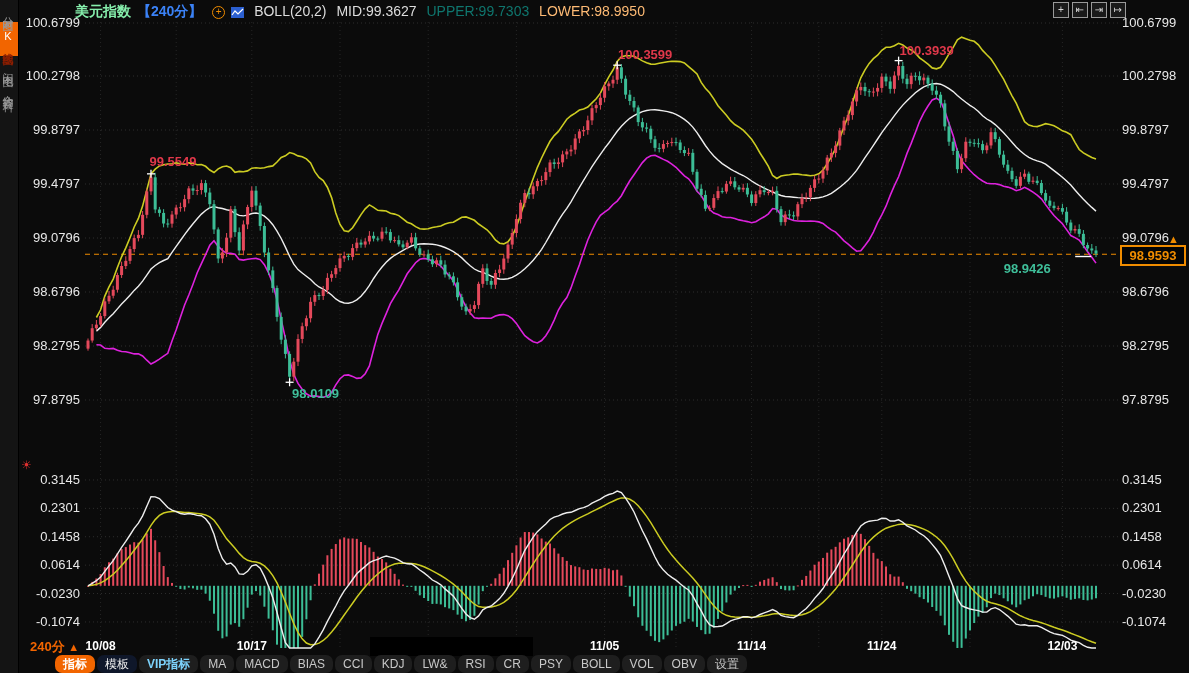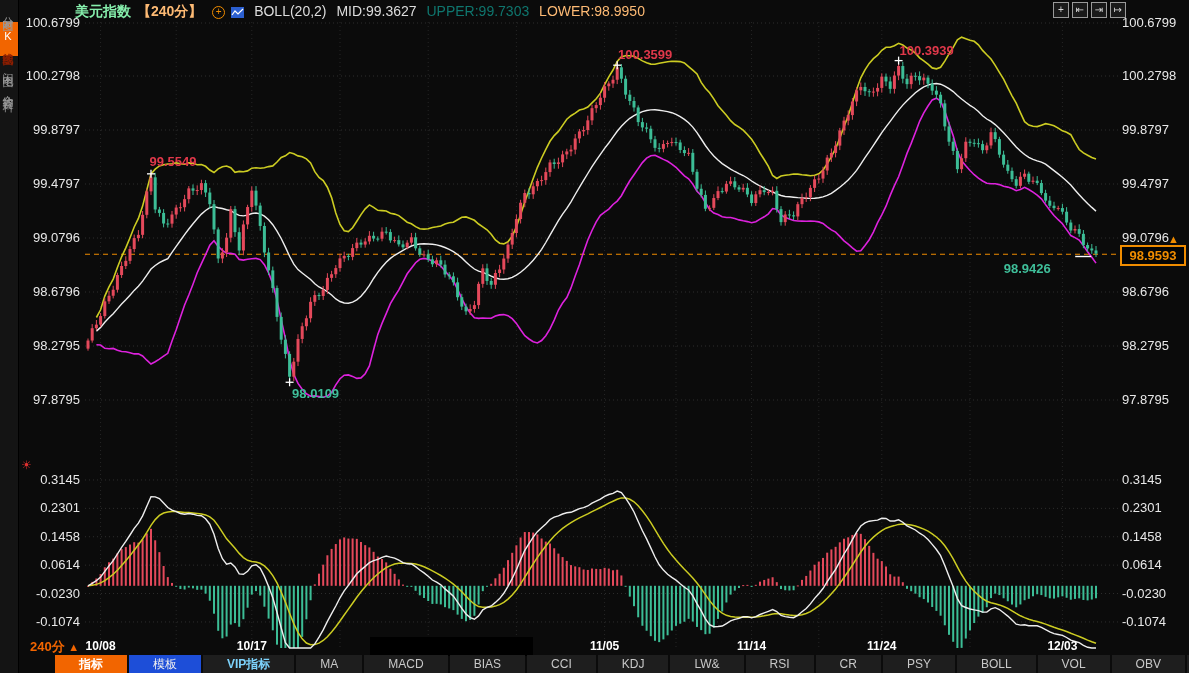--- a/index.html
+++ b/index.html
@@ -8,21 +8,21 @@
   
   #sidebar{position:absolute;left:0;top:0;width:18px;height:673px;background:#141414;z-index:5;border-right:1px solid #000;}
   .side-tab{writing-mode:vertical-lr;text-orientation:upright;width:18px;text-align:center;
             font-size:11px;color:#9a9a9a;padding:8px 0;letter-spacing:2px;cursor:pointer;}
   .side-tab.active{background:#f26500;color:#fff;}
   .side-tab.active .rest{color:#8d1e00;font-weight:bold;}
   
   #header{position:absolute;left:75px;top:3px;height:18px;z-index:4;font-size:14px;color:#ddd;white-space:nowrap;}
   #header span{margin-right:6px;}
   .sym{color:#86efac;font-weight:bold;}
-  .period{color:#fdba74;font-weight:bold;}
+  .period{color:#3b82f6;font-weight:bold;}
   .mini-circle{display:inline-block;width:11px;height:11px;border:1px solid #f08c00;border-radius:50%;
                color:#f08c00;font-size:10px;line-height:10px;text-align:center;vertical-align:middle;margin-right:6px;}
   .mini-chart{display:inline-block;width:13px;height:11px;background:#2b5fd0;vertical-align:middle;margin-right:4px;position:relative;}
   .mini-chart svg{position:absolute;left:0;top:0;}
   .upper{color:#0f766e;}
   .lower{color:#fdba74;}
   
   #win-controls{position:absolute;left:1053px;top:2px;z-index:6;display:flex;gap:3px;}
   .wc-btn{width:14px;height:14px;border:1px solid #9a9a9a;background:#1a1a1a;color:#d8d8d8;
           font-size:10px;line-height:13px;text-align:center;cursor:pointer;}
@@ -34,23 +34,23 @@
   #price-box{position:absolute;left:1120px;top:246px;width:62px;z-index:6;border:2px solid #f08c00;background:#050505;
              color:#f08c00;font-size:13px;font-weight:bold;text-align:center;padding:1px 0;}
   #price-arrow{position:absolute;left:1168px;top:234px;color:#f08c00;font-size:11px;z-index:6;}
   
   #period-label{position:absolute;left:30px;top:638px;z-index:4;color:#f26500;font-size:13px;font-weight:bold;}
   #period-label .tri{font-size:11px;}
   #blackout{position:absolute;left:370px;top:637px;width:163px;height:19px;background:#000;z-index:4;}
   #watermark{position:absolute;left:1025px;top:614px;z-index:7;font-size:40px;color:rgba(198,207,216,.92);letter-spacing:1px;}
   
   #toolbar{position:absolute;left:55px;top:655px;height:18px;z-index:5;display:flex;gap:2px;}
-  .tb-btn{background:#1e1e1e;color:#c8c8c8;font-size:12px;line-height:18px;padding:0 24px;cursor:pointer;white-space:nowrap;}
+  .tb-btn{background:#1e1e1e;color:#c8c8c8;font-size:12px;line-height:18px;padding:0 8px;cursor:pointer;white-space:nowrap;border-radius:7px;}
   .tb-btn.active{background:#f26500;color:#fff;font-weight:bold;}
-  .tb-btn.secondary{background:#1d4ed8;color:#eee;}
+  .tb-btn.secondary{background:#0f172a;color:#eee;}
   .tb-btn.vip{color:#7dd3fc;font-weight:bold;}
   #chart-svg{position:absolute;left:0;top:0;z-index:1;}
 </style>
 </head>
 <body>
 
 <div id="app">
   <div id="sidebar">
       <div class="side-tab">分时图</div>
       <div class="side-tab active">K<span class="rest">线图</span></div>

